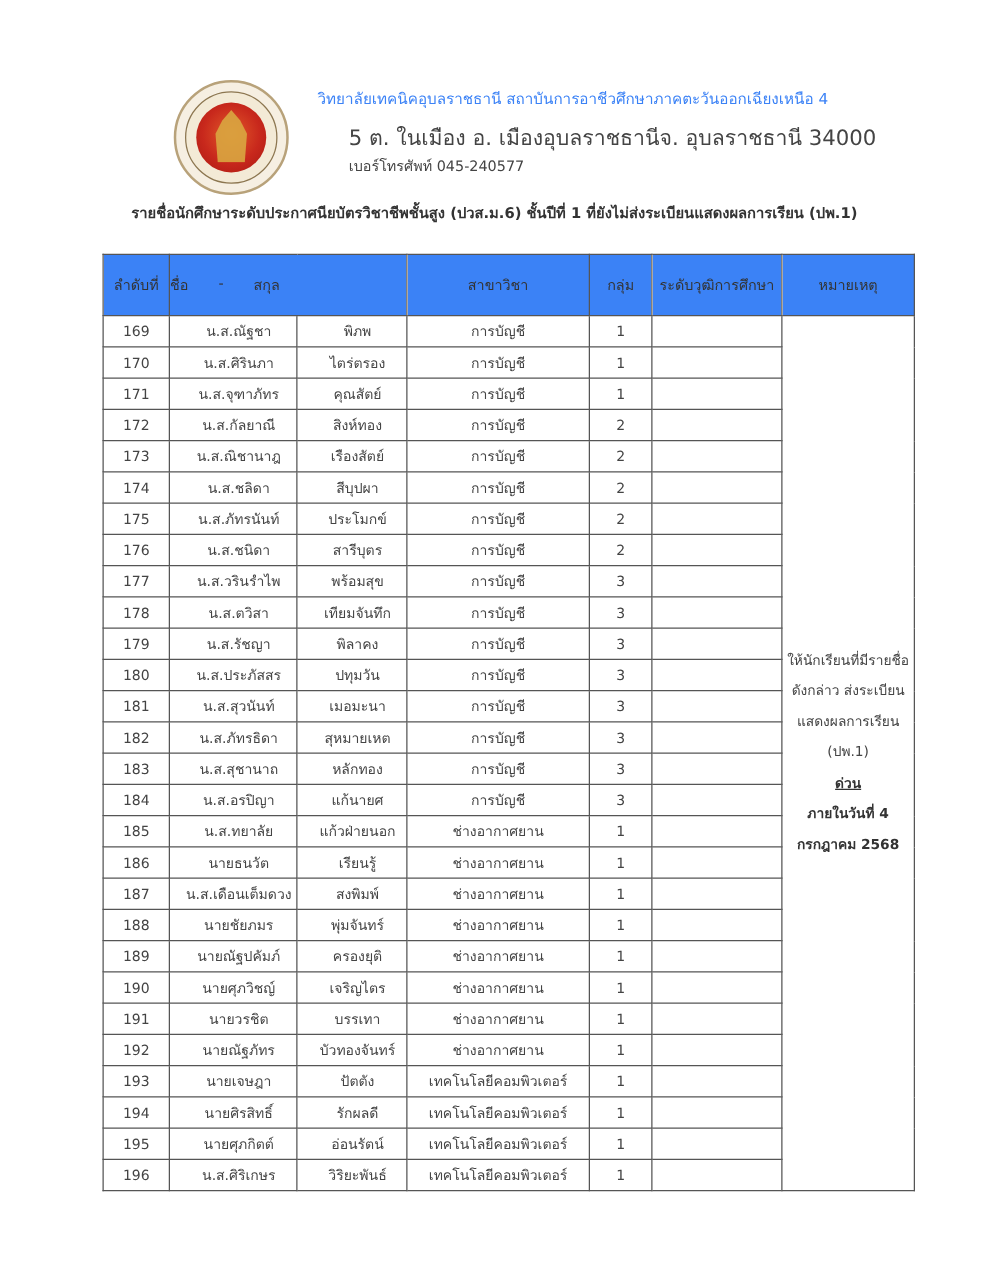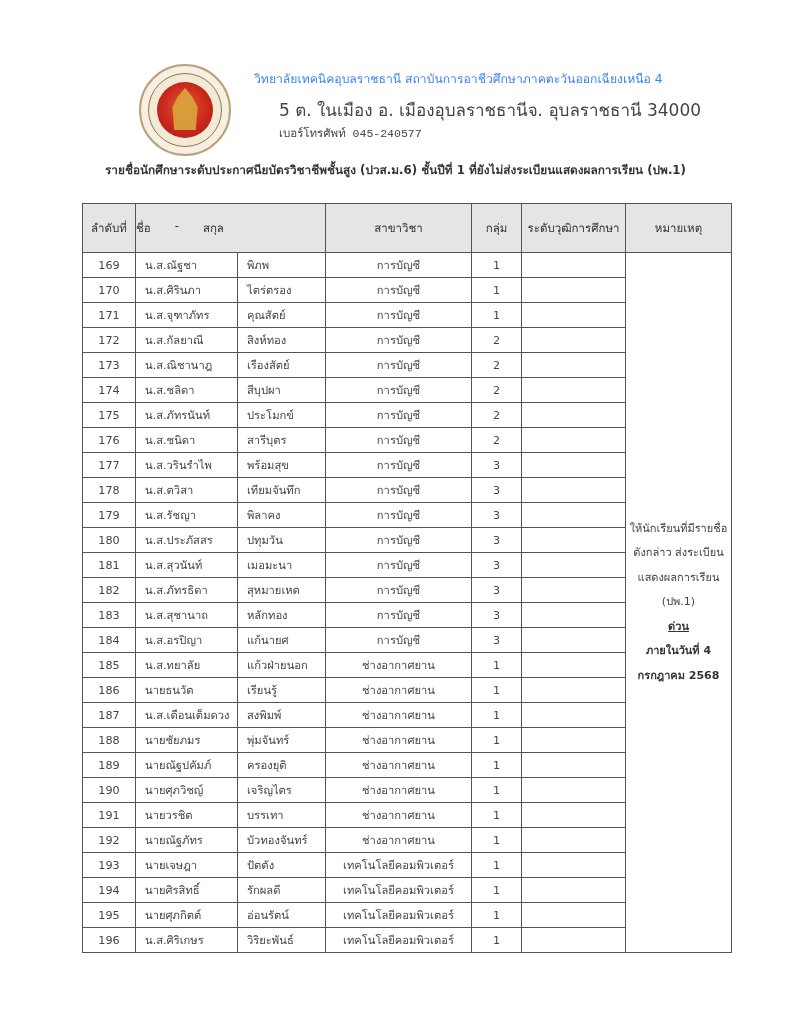--- a/index.html
+++ b/index.html
@@ -8,29 +8,29 @@
   .logo { position:absolute; left:139px; top:64px; width:92px; height:92px; border-radius:50%;
           background:#f6efe2; border:2px solid #b8a27a; box-sizing:border-box; }
   .logo .ring { position:absolute; left:7px; top:7px; width:74px; height:74px; border-radius:50%;
           background:#f3ead6; border:1px solid #8c7650; box-sizing:border-box; }
   .logo .core { position:absolute; left:16px; top:16px; width:56px; height:56px; border-radius:50%;
           background:radial-gradient(circle at 50% 45%, #e25a2a 0%, #c8281c 55%, #a81812 100%); }
   .logo .emblem { position:absolute; left:26px; top:22px; width:36px; height:42px;
           background:#d9a640; clip-path:polygon(50% 0, 70% 20%, 85% 45%, 80% 100%, 20% 100%, 15% 45%, 30% 20%); opacity:.9; }
   .hdr1 { position:absolute; left:254px; top:69px; font-size:12.2px; font-weight:normal; color:#3b82f6; white-space:nowrap; }
   .hdr2 { position:absolute; left:279px; top:96px; font-size:17px; color:#444; white-space:nowrap; }
-  .hdr3 { position:absolute; left:279px; top:124px; font-size:11.5px; color:#444; white-space:nowrap;font-family:Liberation Mono, monospace; }
+  .hdr3 { position:absolute; left:279px; top:124px; font-size:11.5px; color:#444; white-space:nowrap; }
   .title { position:absolute; left:0; width:791px; top:160px; text-align:center; font-size:11.8px; font-weight:bold; color:#333; white-space:nowrap; }
 
   table.list { position:absolute; left:82px; top:203px; border-collapse:collapse; table-layout:fixed;
                font-size:11.2px; color:#444; }
   table.list th, table.list td { border:1.5px solid #555; padding:0; text-align:center; vertical-align:middle; overflow:hidden; white-space:nowrap; }
-  table.list th { background:#e5e5e5; height:48px; font-weight:normal; color:#333; font-size:11.5px; }
+  table.list th { background:#3b82f6; height:48px; font-weight:normal; color:#333; font-size:11.5px; }
   table.list td { height:24px; }
-  table.list td.name, table.list td.surname { text-align:left; padding-left:9px; }
+  table.list td.name, table.list td.surname { text-align:center; padding-left:9px; }
   table.list td.first { border-right:1px solid #555; }
   .namehead { display:flex; justify-content:flex-start; gap:24px; }
   td.remark { vertical-align:top; white-space:normal; padding:20px 4px 0 4px; line-height:24.5px; color:#444; font-size:11px; }
   td.remark .urgent { font-weight:bold; text-decoration:underline; color:#333; }
   td.remark .deadline { font-weight:bold; color:#333; }
 </style>
 </head>
 <body>
 
 <div class="logo">

